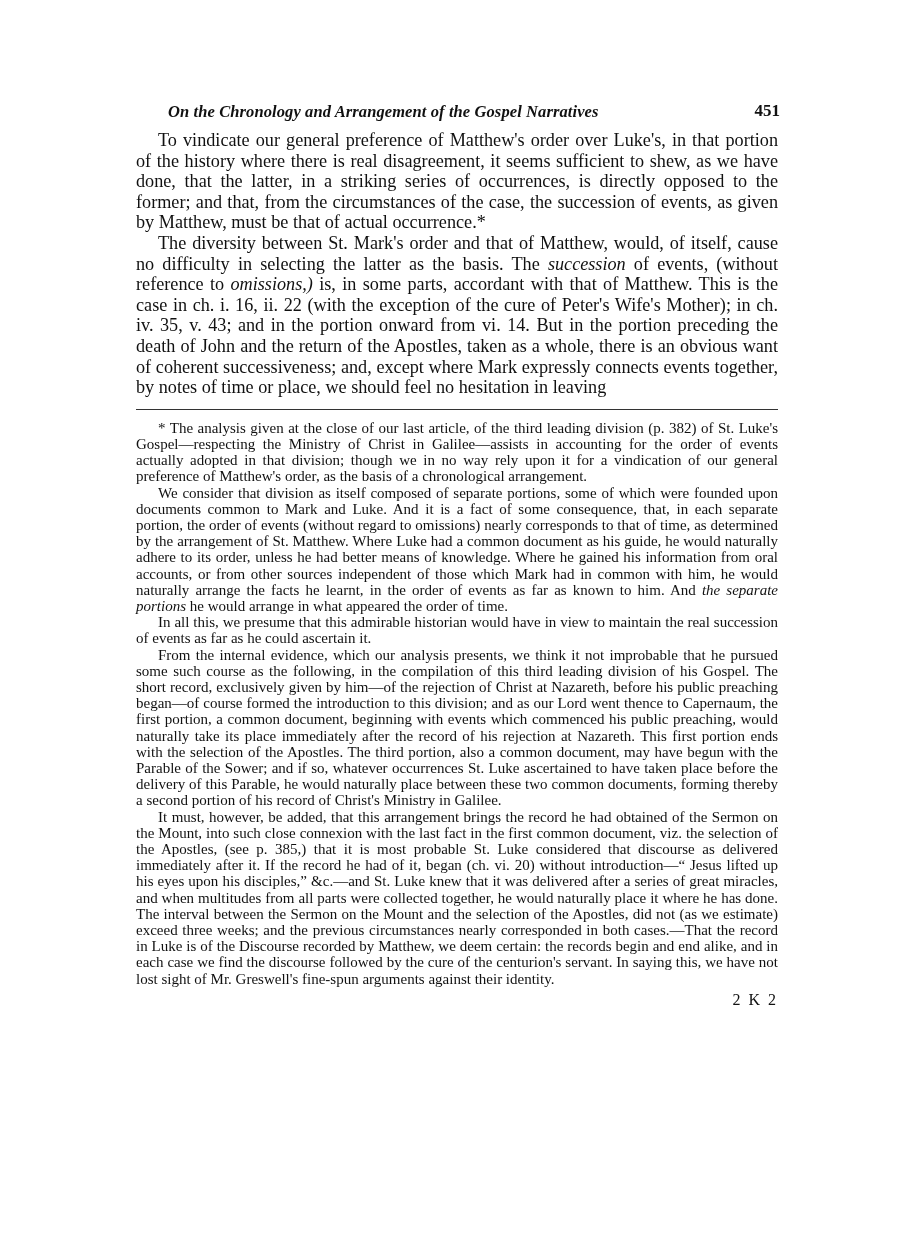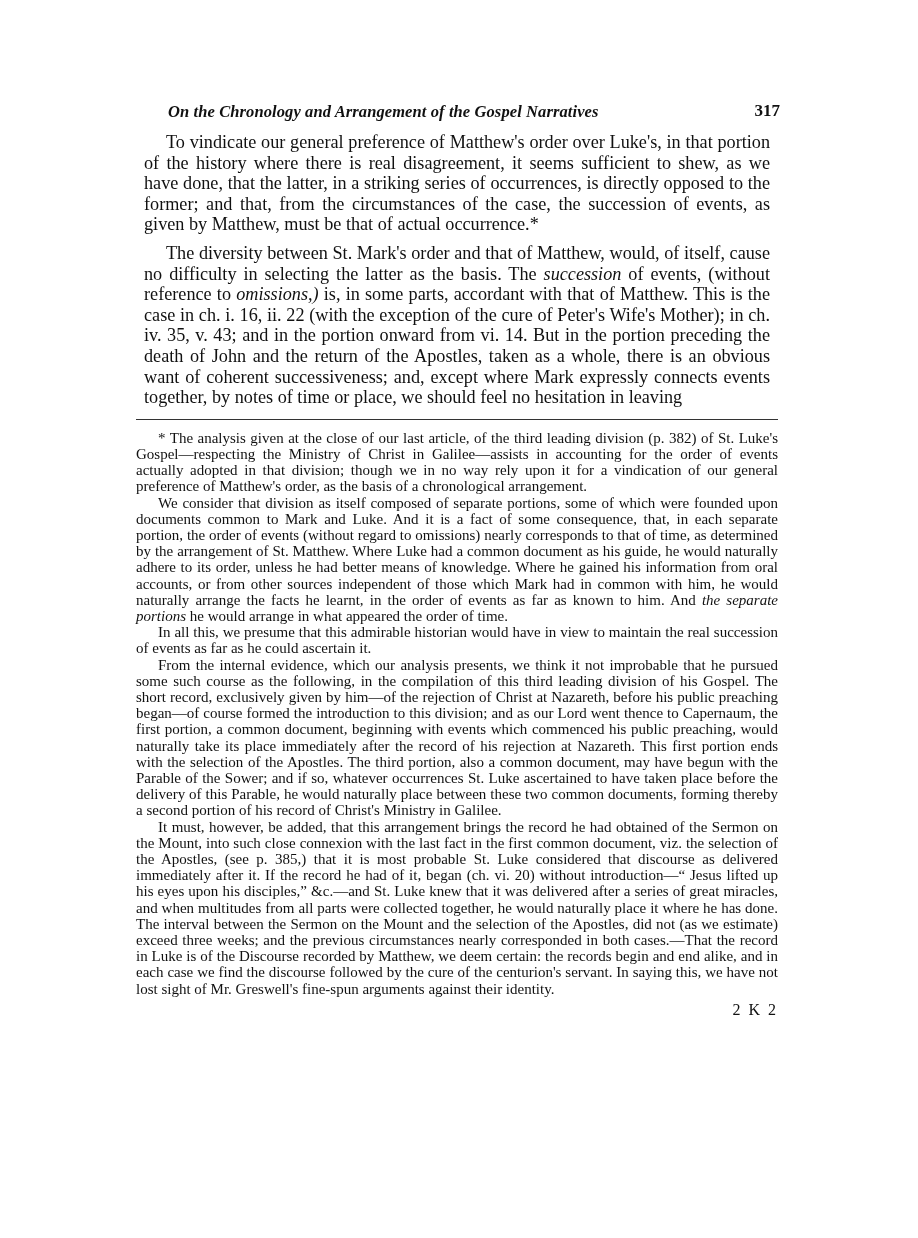--- a/index.html
+++ b/index.html
@@ -2,34 +2,34 @@
 <html><head>
 <meta charset="utf-8">
 <style>
   html, body { margin: 0; padding: 0; background: #ffffff; }
   body { width: 918px; height: 1238px; position: relative; overflow: hidden; color: #111; }
   .page { position: absolute; left: 136px; top: 98px; width: 642px; }
   .running-head { position: relative; height: 26px; font-family: "Liberation Serif", serif; }
   .running-title { position: absolute; left: 32px; top: 4px; font-style: italic; font-weight: bold; font-size: 16.5px; letter-spacing: 0.1px; }
   .page-number { position: absolute; right: -2px; top: 3px; font-weight: bold; font-size: 17px; }
   .body-text { font-family: "Liberation Serif", serif; font-size: 18.2px; line-height: 20.6px; text-align: justify; margin-top: 6px; }
-  .body-text p { margin: 8px; text-indent: 22px; }
+  .body-text p { margin: 0; text-indent: 22px; }
   .footnote-rule { border: 0; border-top: 1.5px solid #333; margin: 11px 0 10px 0; }
   .footnotes { font-family: "Liberation Serif", serif; font-size: 15px; line-height: 16.2px; text-align: justify; }
   .footnotes p { margin: 0; text-indent: 22px; }
   .signature { font-family: "Liberation Serif", serif; font-size: 16px; text-align: right; margin-top: 4px; letter-spacing: 2px; }
   em { }
 </style>
 </head>
 <body>
 
 <div class="page">
   <div class="running-head">
     <span class="running-title">On the Chronology and Arrangement of the Gospel Narratives</span>
-    <span class="page-number">317</span>
+    <span class="page-number">451</span>
   </div>
 
   <div class="body-text">
     <p>To vindicate our general preference of Matthew's order over Luke's, in that portion of the history where there is real disagreement, it seems sufficient to shew, as we have done, that the latter, in a striking series of occurrences, is directly opposed to the former; and that, from the circumstances of the case, the succession of events, as given by Matthew, must be that of actual occurrence.*</p>
     <p><span>The diversity between St. Mark's order and that of Matthew, would, of itself, cause no difficulty in selecting the latter as the basis. The </span><em>succession</em><span> of events, (without reference to </span><em>omissions,)</em><span> is, in some parts, accordant with that of Matthew. This is the case in ch. i. 16, ii. 22 (with the exception of the cure of Peter's Wife's Mother); in ch. iv. 35, v. 43; and in the portion onward from vi. 14. But in the portion preceding the death of John and the return of the Apostles, taken as a whole, there is an obvious want of coherent successiveness; and, except where Mark expressly connects events together, by notes of time or place, we should feel no hesitation in leaving</span></p>
   </div>
 
   <hr class="footnote-rule">
 
   <div class="footnotes">

